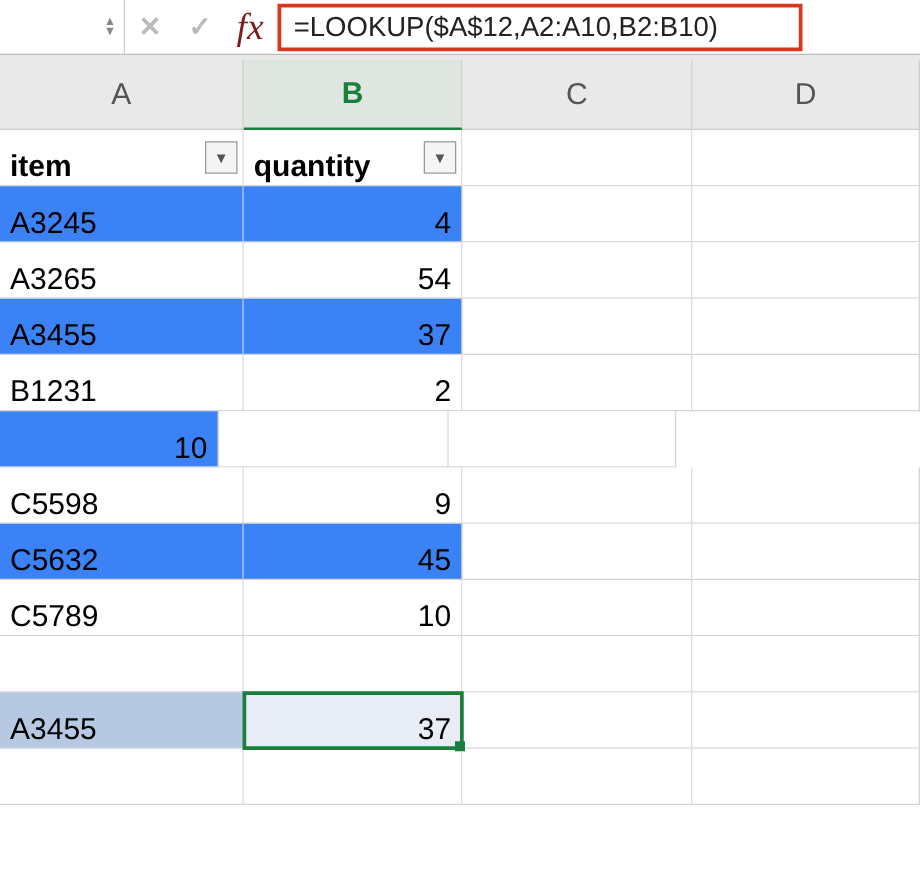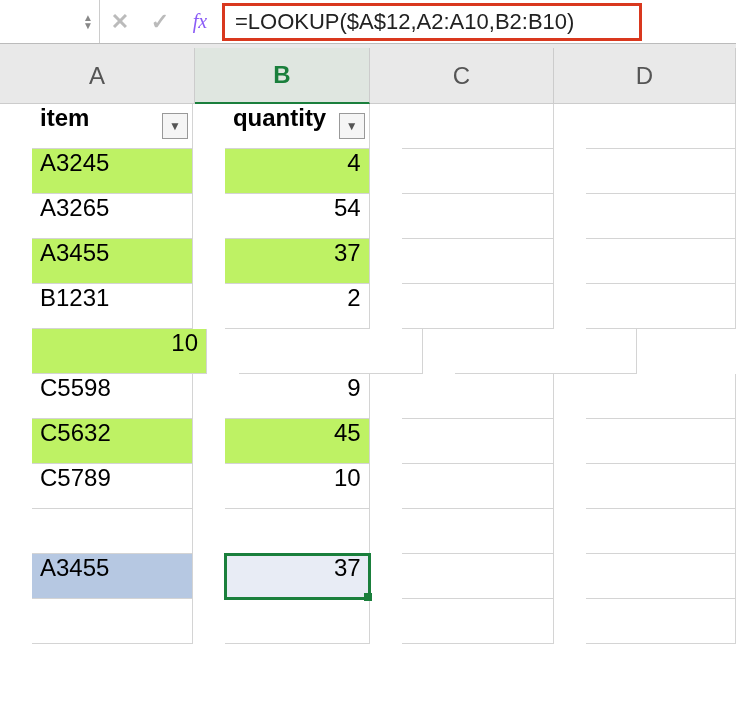--- a/index.html
+++ b/index.html
@@ -44,22 +44,22 @@
     font-weight: bold;
   }
   .fx-label {
     width: 40px;
     height: 100%;
     display: flex;
     align-items: center;
     justify-content: center;
     font-style: italic;
     font-family: 'Times New Roman', serif;
-    font-size: 20px;
-    color: #8b5cf6;
+    font-size: 30px;
+    color: #7f1d1d;
   }
   .formula-input-wrap {
     flex: 1;
     height: 100%;
     display: flex;
     align-items: center;
     padding: 2px 0 2px 2px;
   }
   .formula-input {
     border: 3px solid #d9381e;
@@ -101,34 +101,33 @@
     position: relative;
   }
   .row {
     display: flex;
     height: 45px;
   }
   .cell {
     border-right: 1px solid #d4d4d4;
     border-bottom: 1px solid #d4d4d4;
     display: flex;
-    align-items: flex-start;
+    align-items: flex-end;
     padding: 0 8px;
     font-size: 24px;
     color: #000;
     background: #fff;
     position: relative;
-    margin-left: 32px;
   }
   .cell.right { justify-content: flex-end; }
   .cell.header-cell {
     font-weight: bold;
     justify-content: flex-start;
   }
-  .band { background: #bef264; }
+  .band { background: #3b82f6; }
   .band-end .col-A, .band-end .col-B {
     border-bottom: 2px solid #222;
   }
   .filter-btn {
     position: absolute;
     right: 4px;
     top: 50%;
     transform: translateY(-50%);
     width: 26px;
     height: 26px;

